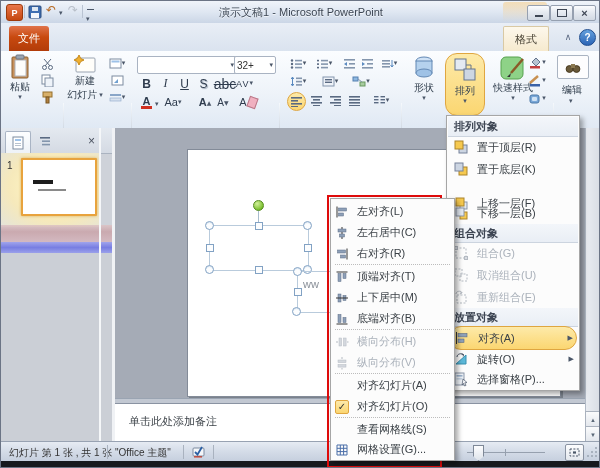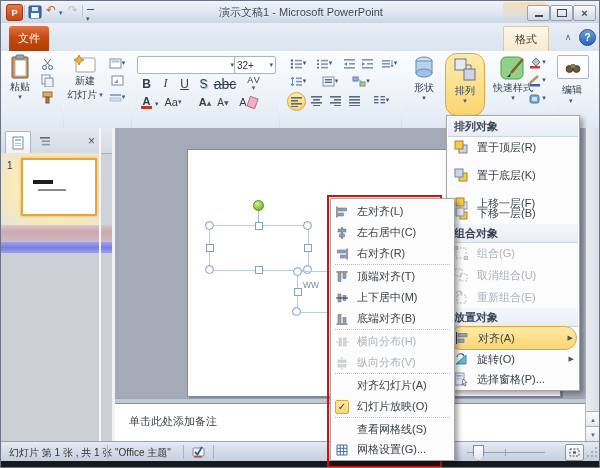--- a/index.html
+++ b/index.html
@@ -187,21 +187,21 @@
       </div>
     <div class="a fbtn" style="left:176px;top:25px;width:15px;height:15px;text-decoration:underline;font-size:12px;">
         <span>U</span>
       </div>
     <div class="a fbtn" style="left:195px;top:25px;width:15px;height:15px;font-size:12px;text-shadow:1px 1px 1px #9aa6b6;">
         <span>S</span>
       </div>
     <div class="a fbtn" style="left:212px;top:25px;width:24px;height:15px;text-decoration:line-through;font-size:14px;">
         <span>abc</span>
       </div>
-    <div class="a fbtn" style="left:240px;top:25px;width:26px;height:15px;font-size:9px;letter-spacing:1px;flex-direction:column;">
+    <div class="a fbtn" style="left:231px;top:25px;width:26px;height:15px;font-size:9px;letter-spacing:1px;">
         <span>AV</span>
         <span class="dd">▾</span>
       </div>
     <div class="a fbtn" style="left:138px;top:43px;width:15px;height:16px;flex-direction:column;font-size:11px;font-weight:bold;line-height:10px;">
         <span>A</span>
         <div style="width:11px;height:3px;background:#d03020;"></div>
       </div>
     <div class="a dd" style="left:154px;top:50px;"><span>▾</span></div>
     <div class="a fbtn" style="left:163px;top:43px;width:18px;height:16px;font-size:11px;">
         <span>Aa</span>
@@ -512,21 +512,21 @@
     <div class="mhead" style="top:1px;height:19px;">
         <span>排列对象</span>
       </div>
     <div class="mi" style="top:20px;height:22px;">
       <svg class="ic16" viewBox="0 0 16 16">
           <rect x="6" y="6" width="8" height="8" fill="#ccd5e2" stroke="#76829a"></rect>
           <rect x="2" y="2" width="8" height="8" fill="#f6c94f" stroke="#ab842a"></rect>
         </svg>
       <span class="lbl">置于顶层(R)</span>
     </div>
-    <div class="mi" style="top:42px;height:22px;margin-top:6px;">
+    <div class="mi" style="top:42px;height:22px;">
       <svg class="ic16" viewBox="0 0 16 16">
           <rect x="6" y="6" width="8" height="8" fill="#f6c94f" stroke="#ab842a"></rect>
           <rect x="2" y="2" width="8" height="8" fill="#ccd5e2" stroke="#76829a"></rect>
         </svg>
       <span class="lbl">置于底层(K)</span>
     </div>
     <div class="mi" style="top:64px;height:22px;margin-top:12px;">
       <svg class="ic16" viewBox="0 0 16 16">
           <rect x="7" y="7" width="7" height="7" fill="#e2e8f0" stroke="#8a96a8"></rect>
           <rect x="3" y="3" width="8" height="8" fill="#f6c94f" stroke="#ab842a"></rect>
@@ -668,21 +668,21 @@
       </div>
       <div style="position:absolute;left:4px;right:4px;top:174px;border-top:1px dotted #bcbcbc;"></div>
       <div class="mi" style="top:176px;height:21px;">
         <span class="ic14"></span>
         <span class="lbl">对齐幻灯片(A)</span>
       </div>
       <div class="mi" style="top:197px;height:21px;">
         <span class="ic14" style="display:flex;align-items:center;justify-content:center;background:linear-gradient(#fde9ab,#fbd671);border:1px solid #dfa640;border-radius:2px;font-size:10px;font-weight:bold;color:#333;box-sizing:border-box;">
             <span>✓</span>
           </span>
-        <span class="lbl">幻灯片放映(O)</span>
+        <span class="lbl">对齐幻灯片(O)</span>
       </div>
       <div style="position:absolute;left:4px;right:4px;top:218px;border-top:1px dotted #bcbcbc;"></div>
       <div class="mi" style="top:220px;height:21px;">
         <span class="ic14"></span>
         <span class="lbl">查看网格线(S)</span>
       </div>
       <div class="mi" style="top:241px;height:19px;">
         <svg class="ic14" viewBox="0 0 14 14">
             <g stroke="#4a6ea8" stroke-width="1">
               <line x1="2" y1="2" x2="2" y2="12"></line>

